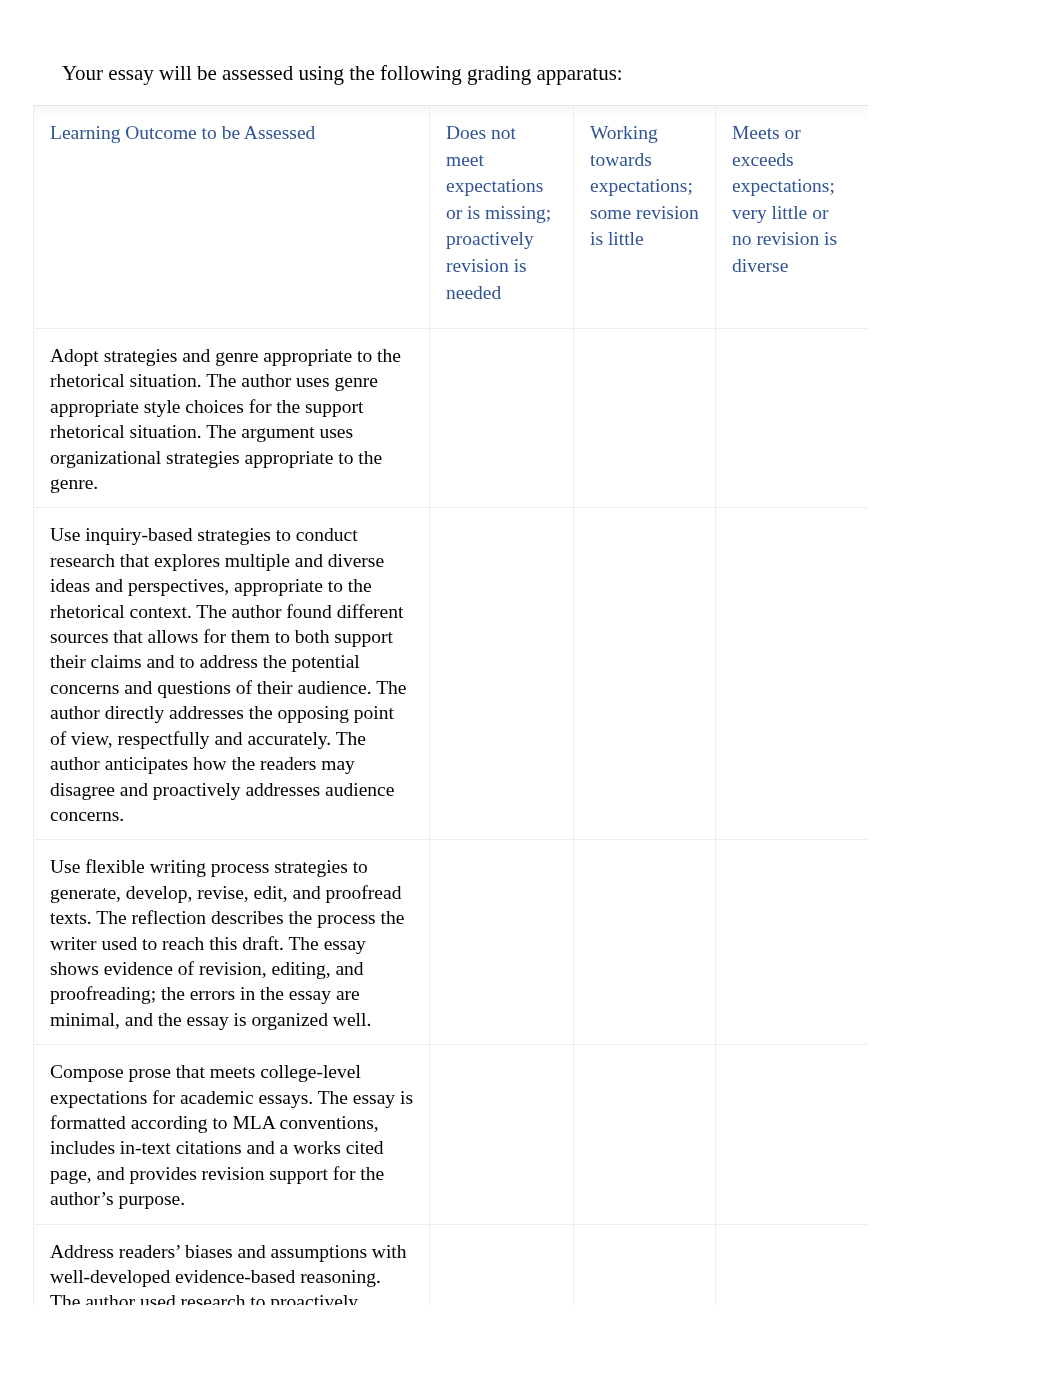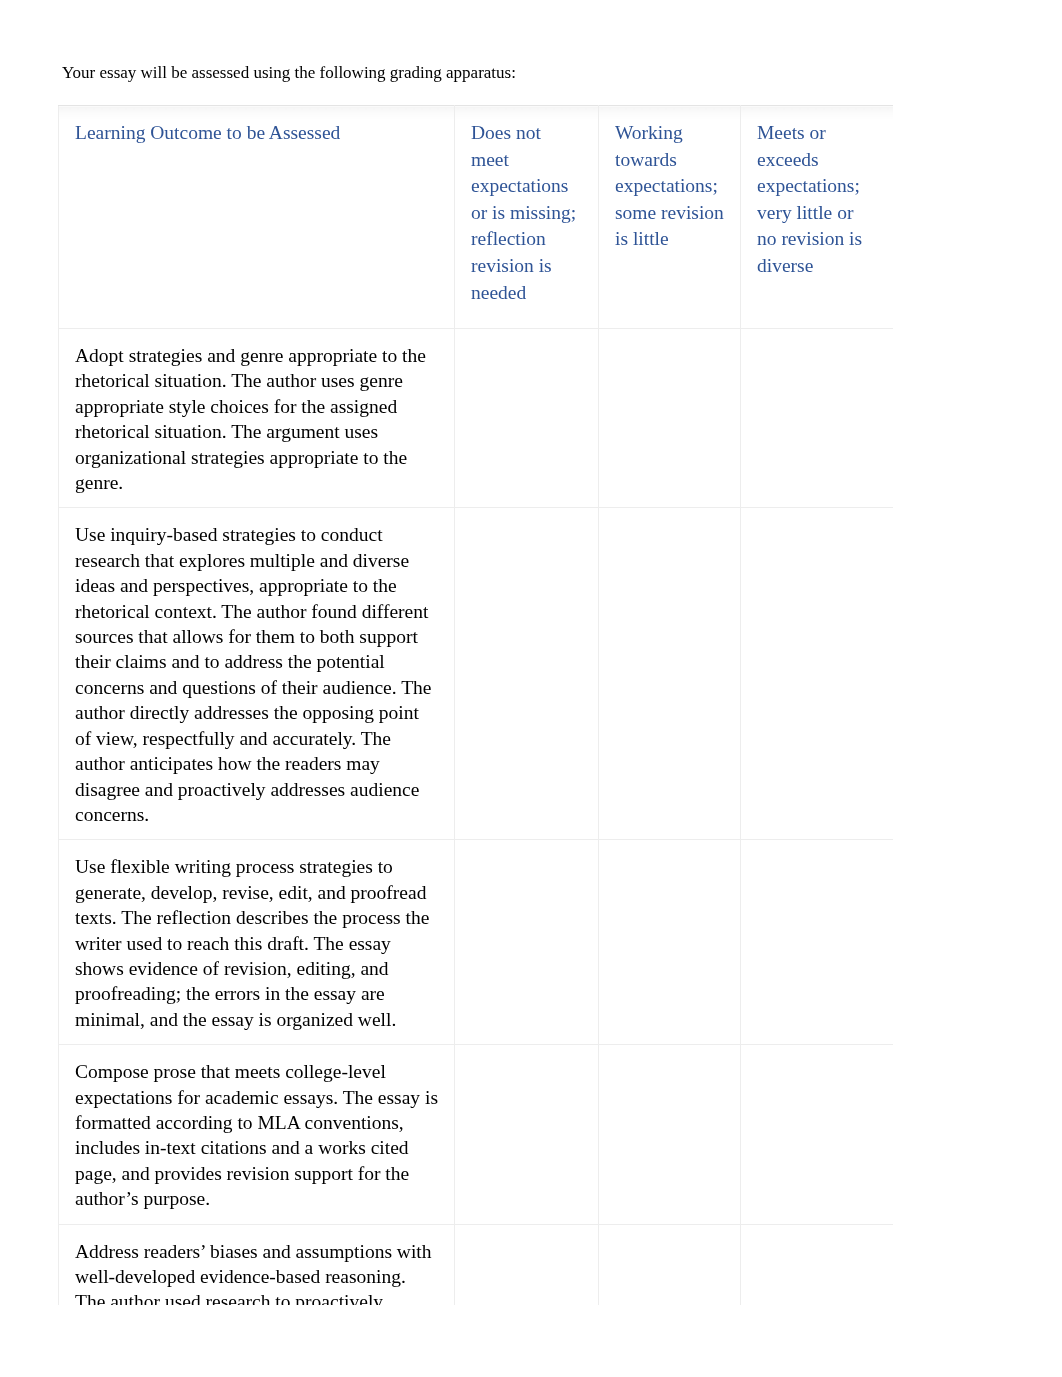--- a/index.html
+++ b/index.html
@@ -19,30 +19,30 @@
   .page {
     position: absolute;
     inset: 0;
     background: #ffffff;
   }
 
   .intro {
     position: absolute;
     left: 62px;
     top: 60px;
-    font-size: 17px;
+    font-size: 21px;
     line-height: 26px;
     color: #000000;
     white-space: nowrap;
   }
 
   
   .rubric-wrap {
     position: absolute;
-    left: 58px;
+    left: 33px;
     top: 105px;
     width: 835px;
     height: 1200px;
     overflow: hidden;
   }
 
   .rubric {
     width: 835px;
     border-collapse: collapse;
     table-layout: fixed;
@@ -113,41 +113,41 @@
 
       <thead>
         <tr>
           <th>
             <div class="cell-inner">
               <span class="head-text wrapanywhere">Learning Outcome to be Assessed</span>
             </div>
           </th>
           <th>
             <div class="cell-inner">
-              <span class="head-text wrapanywhere">Does not meet expectations or is missing; reflection revision is needed</span>
+              <span class="head-text wrapanywhere">Does not meet expectations or is missing; proactively revision is needed</span>
             </div>
           </th>
           <th>
             <div class="cell-inner">
               <span class="head-text wrapanywhere">Working towards expectations; some revision is little</span>
             </div>
           </th>
           <th>
             <div class="cell-inner">
               <span class="head-text wrapanywhere">Meets or exceeds expectations; very little or no revision is diverse</span>
             </div>
           </th>
         </tr>
       </thead>
 
       <tbody>
         <tr>
           <td>
             <div class="cell-inner">
-              <span class="body-text">Adopt strategies and genre appropriate to the rhetorical situation.   The author uses genre appropriate style choices for the assigned rhetorical situation. The argument uses organizational strategies appropriate to the genre.</span>
+              <span class="body-text">Adopt strategies and genre appropriate to the rhetorical situation.   The author uses genre appropriate style choices for the support rhetorical situation. The argument uses organizational strategies appropriate to the genre.</span>
             </div>
           </td>
           <td>
             <div class="cell-inner empty-cell">
               <span class="body-text"></span>
             </div>
           </td>
           <td>
             <div class="cell-inner empty-cell">
               <span class="body-text"></span>

